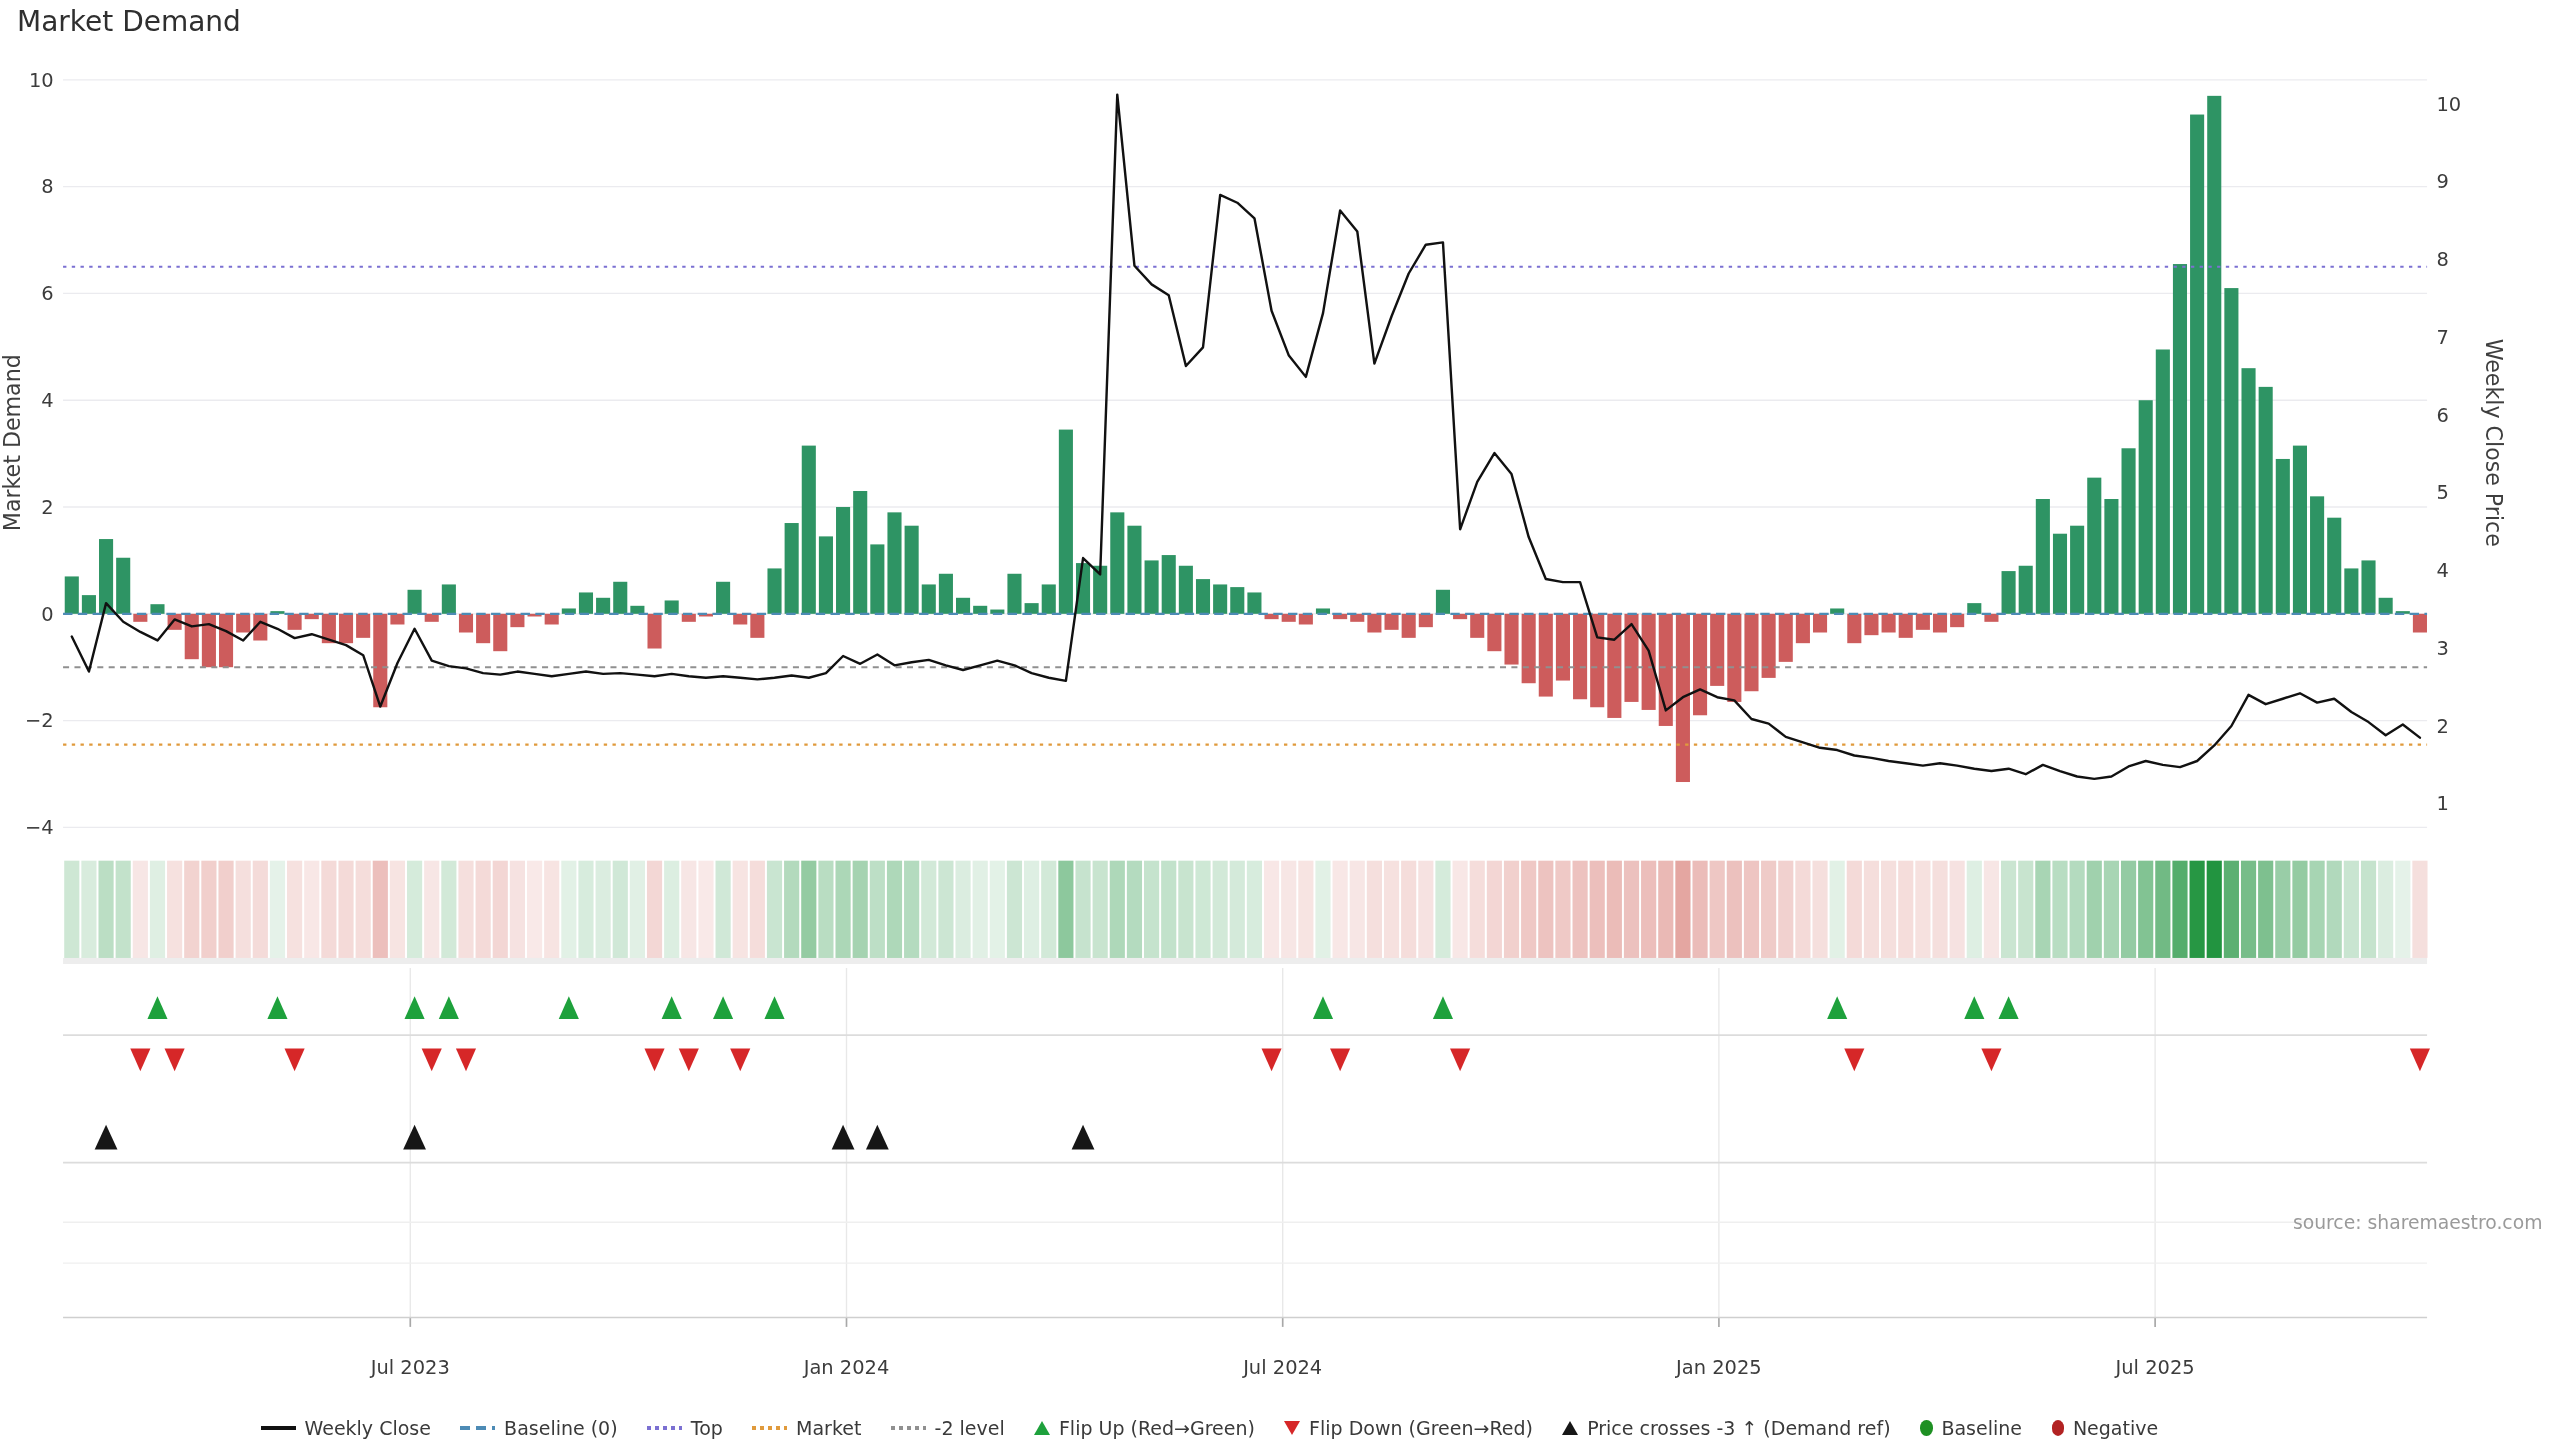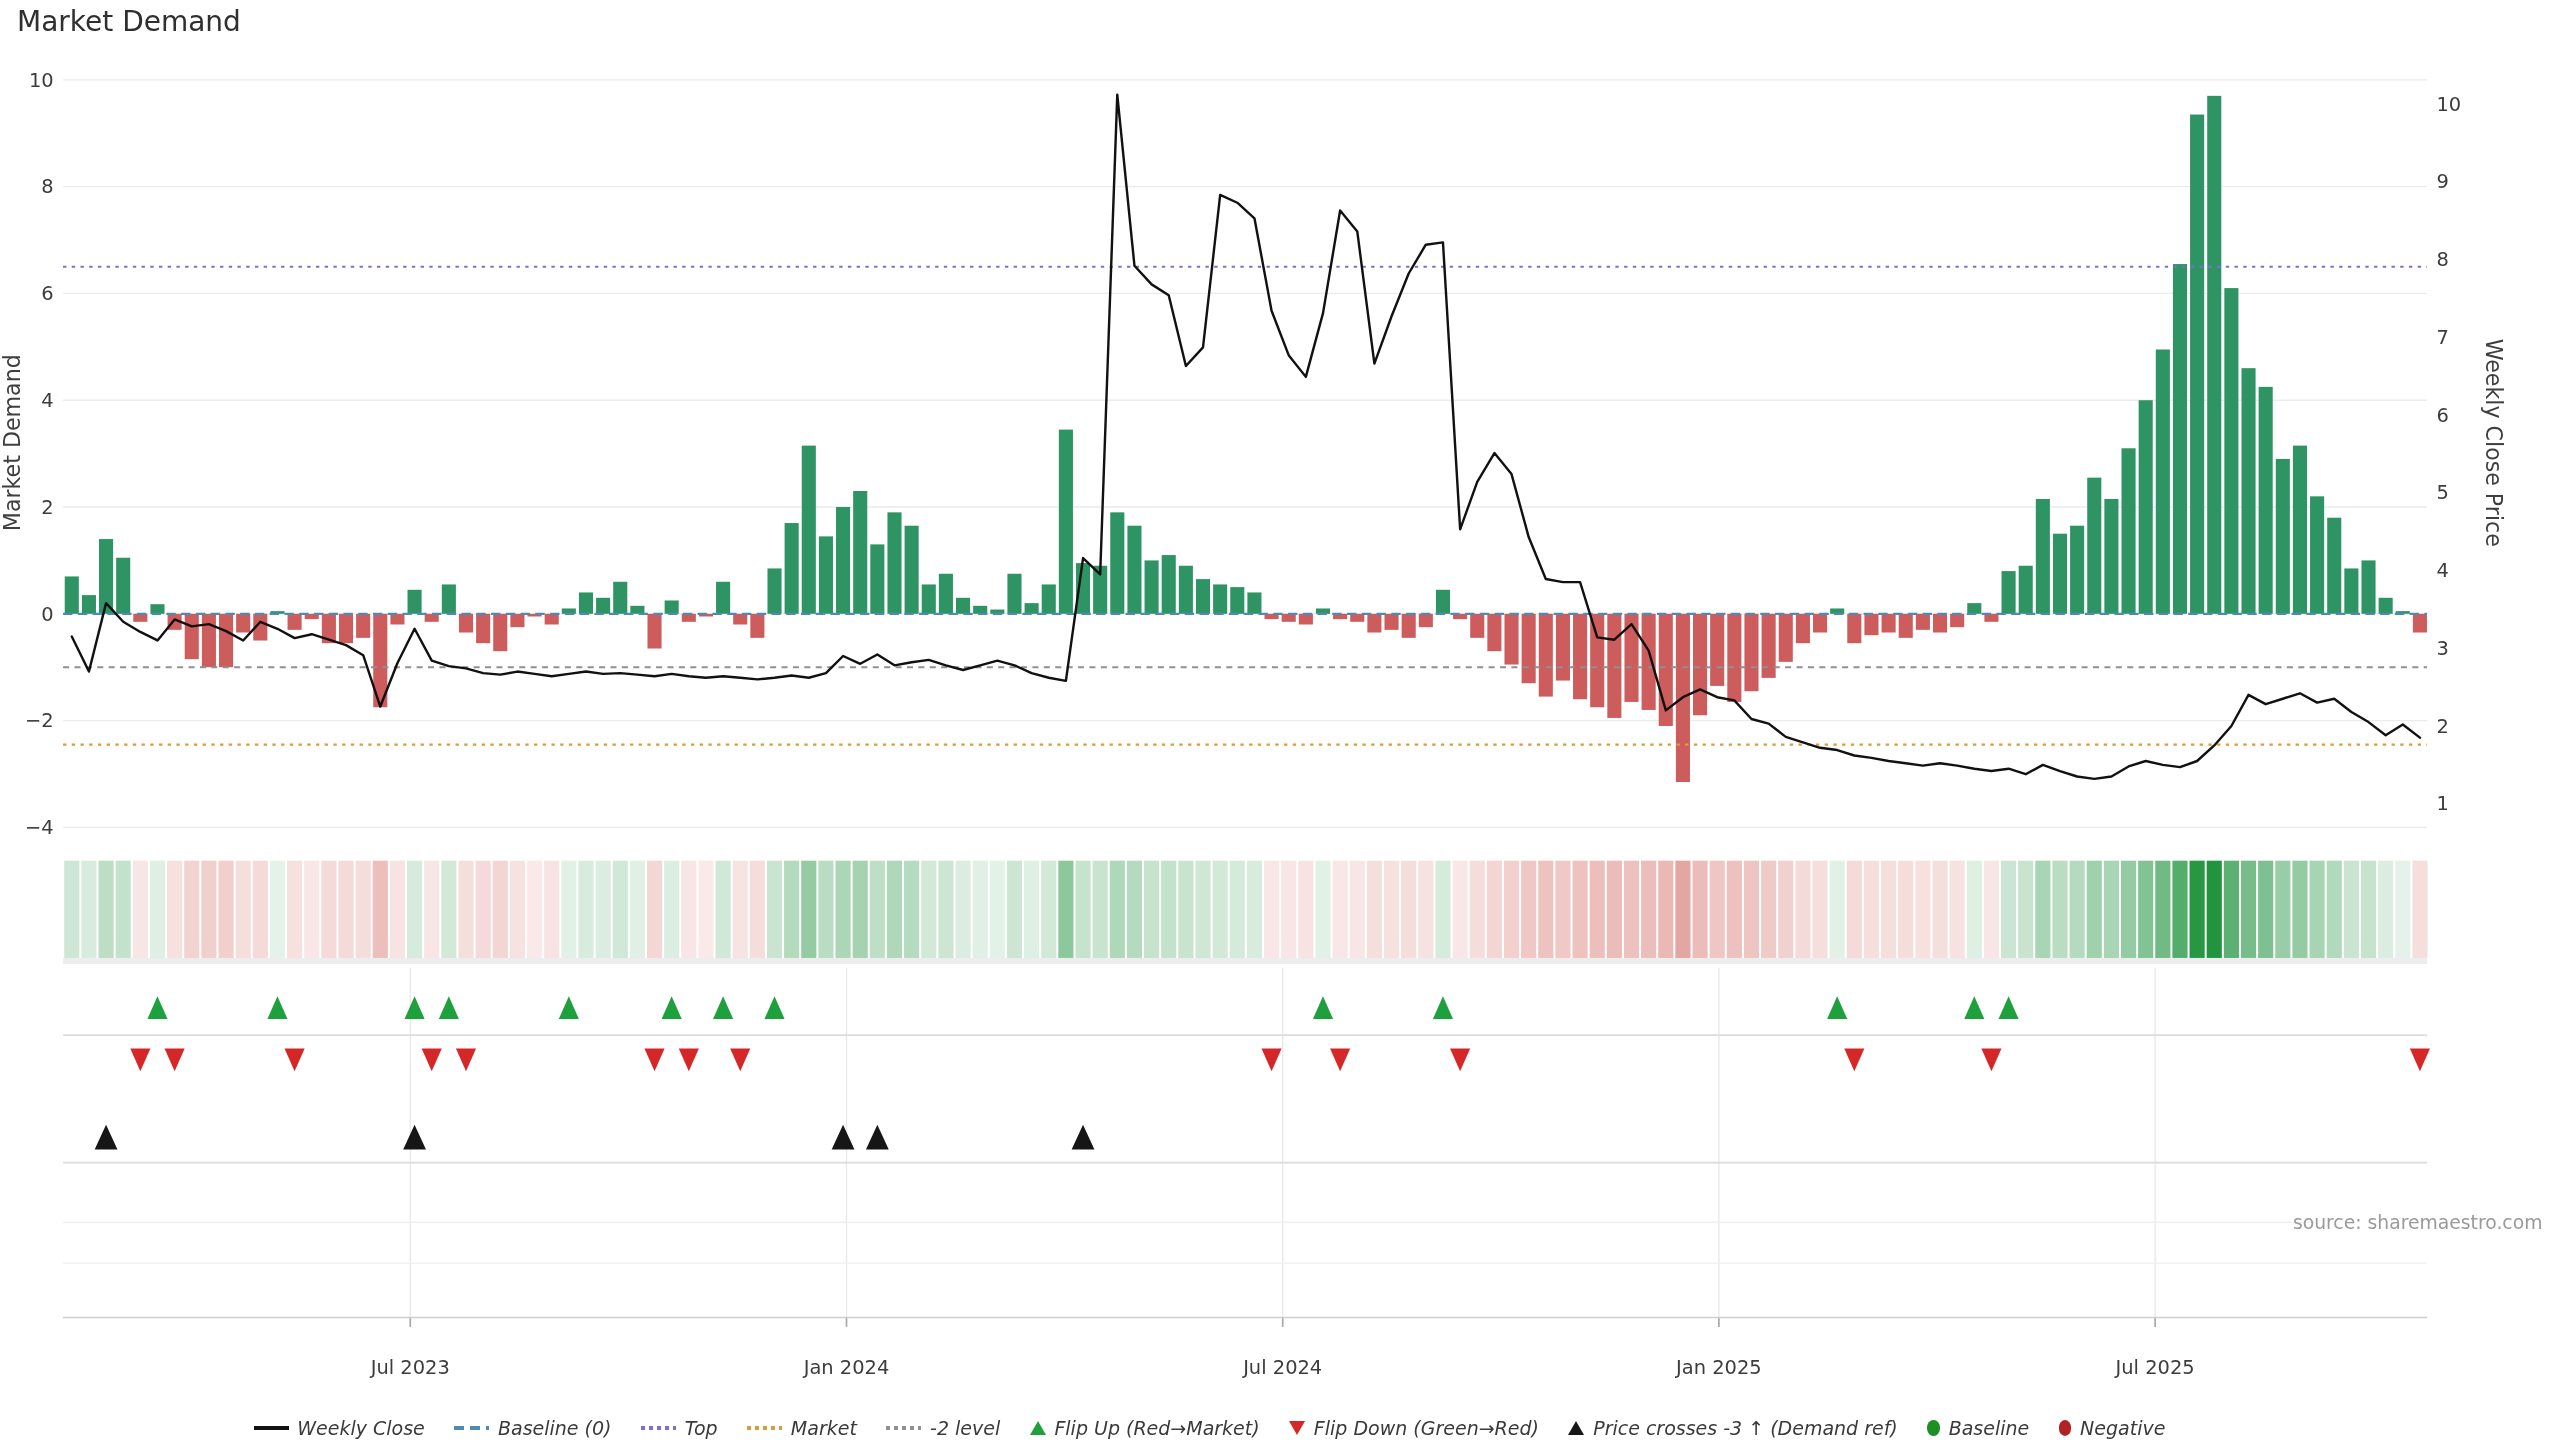--- a/index.html
+++ b/index.html
@@ -1,19 +1,19 @@
 <!DOCTYPE html>
 <html style="font-size:10.7px"><head>
 <meta charset="utf-8">
 <style>
   html,body{margin:0;padding:0;background:#ffffff;width:2576px;height:1449px;overflow:hidden;}
   body{font-family:"DejaVu Sans","Liberation Sans",sans-serif;position:relative;}
   #title{position:absolute;left:17px;top:5.4px;font-size:28px;color:#2f2f2f;}
   #chart{position:absolute;left:0;top:0;}
-  #legend{position:absolute;left:0;top:1417px;width:2305px;display:flex;justify-content:center;align-items:center;gap:29.5px;padding-left:114px;box-sizing:border-box;font-style:italic;}
+  #legend{position:absolute;left:0;top:1417px;width:2305px;display:flex;justify-content:center;align-items:center;gap:29.5px;padding-left:114px;box-sizing:border-box;}
   .legend-item{display:flex;align-items:center;gap:8.7px;cursor:pointer;}
   .legend-label{font-size:19px;color:#3a3a3a;white-space:nowrap;}
   .sw{display:inline-block;}
   .sw-line{width:35px;height:3.4px;background:#111111;}
   .sw-dash{width:35px;height:3.4px;background:repeating-linear-gradient(90deg,var(--c) 0 10px,transparent 10px 16px);}
   .sw-dot{width:35px;height:3.4px;background:repeating-linear-gradient(90deg,var(--c) 0 4px,transparent 4px 8px);}
   .sw-tri-up{width:0;height:0;border-left:8px solid transparent;border-right:8px solid transparent;border-bottom:14.8px solid var(--c);}
   .sw-tri-down{width:0;height:0;border-left:8px solid transparent;border-right:8px solid transparent;border-top:14.8px solid var(--c);}
   .sw-circle{width:12.7px;height:15.4px;border-radius:50%;background:var(--c);}
   text{font-family:"DejaVu Sans","Liberation Sans",sans-serif;}
@@ -413,21 +413,21 @@
     <div class="legend-item">
       <span class="sw sw-dot" style="--c: #e09a3c;"></span>
       <span class="legend-label">Market</span>
     </div>
     <div class="legend-item">
       <span class="sw sw-dot" style="--c: #909090;"></span>
       <span class="legend-label">-2 level</span>
     </div>
     <div class="legend-item">
       <span class="sw sw-tri-up" style="--c: #1ea13c;"></span>
-      <span class="legend-label">Flip Up (Red→Market)</span>
+      <span class="legend-label">Flip Up (Red→Green)</span>
     </div>
     <div class="legend-item">
       <span class="sw sw-tri-down" style="--c: #d62728;"></span>
       <span class="legend-label">Flip Down (Green→Red)</span>
     </div>
     <div class="legend-item">
       <span class="sw sw-tri-up" style="--c: #161616;"></span>
       <span class="legend-label">Price crosses -3 ↑ (Demand ref)</span>
     </div>
     <div class="legend-item">

